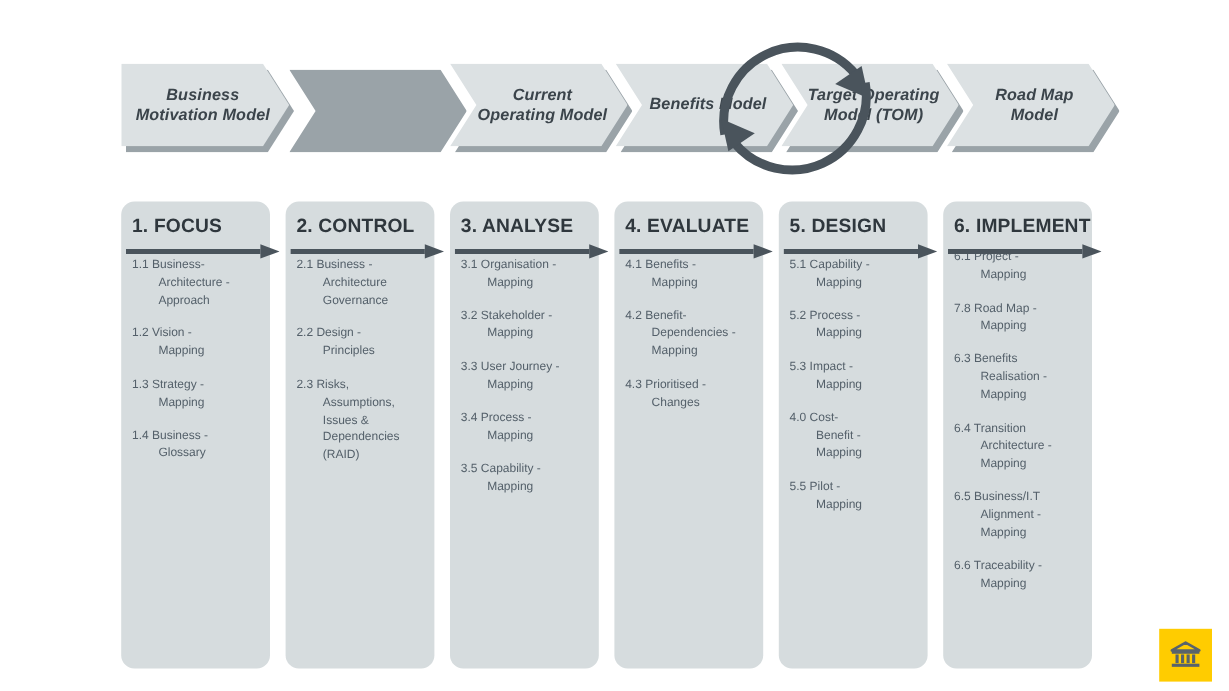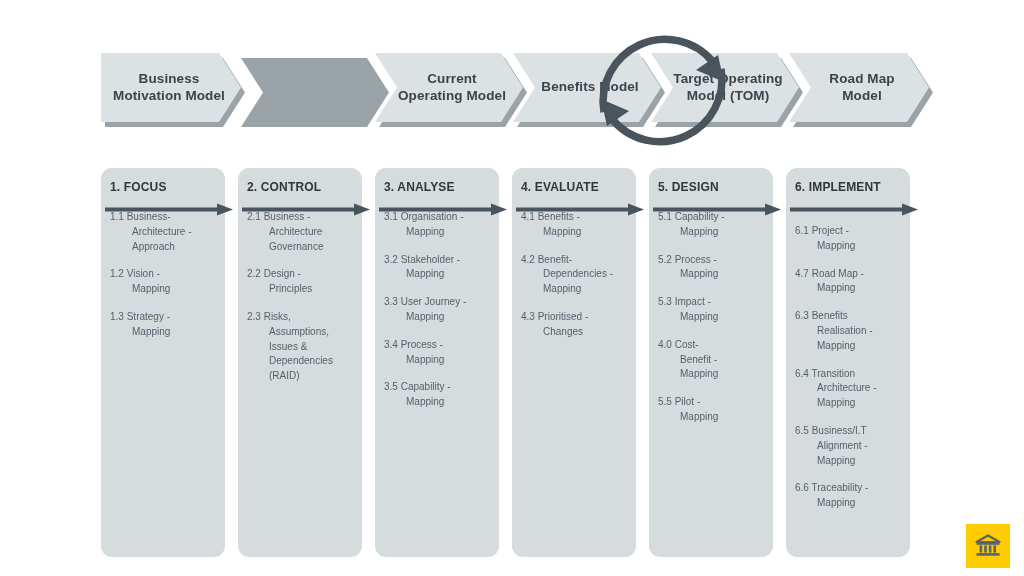--- a/index.html
+++ b/index.html
@@ -18,20 +18,21 @@
     position: absolute;
     inset: 0;
   }
 
   
   .chevron-band {
     position: absolute;
     left: 0; top: 0;
     width: 1024px;
     height: 150px;
+    font-style: italic;
   }
 
   .chevron {
     position: absolute;
     top: 53px;
     height: 69px;
     background: #dce1e3;
     display: flex;
     align-items: center;
     justify-content: center;
@@ -90,21 +91,21 @@
     position: absolute;
     top: 8px;
     width: 124px;
     height: 389px;
     background: #d6dcde;
     border-radius: 11px 11px 11px 11px;
     padding: 12px 9px 10px 9px;
   }
 
   .col-title {
-    font-size: 12px;
+    font-size: 16px;
     font-weight: 700;
     color: #2f373d;
     letter-spacing: 0.15px;
     margin-bottom: 4px;
     white-space: nowrap;
   }
 
   .col-arrow {
     position: absolute;
     left: 4px;
@@ -198,20 +199,22 @@
         <polygon points="112,0.5 128,6.5 112,12.5" fill="#4a545c"></polygon>
       </svg>
       <div class="items">
         <div class="item">1.1 Business-
 Architecture -
 Approach</div>
         <div class="item">1.2 Vision -
 Mapping</div>
         <div class="item">1.3 Strategy -
 Mapping</div>
+        <div class="item">1.4 Business -
+Glossary</div>
       </div>
     </div>
 
     <div class="column" style="left:238px;">
       <div class="col-title">2. CONTROL</div>
       <svg class="col-arrow" viewBox="0 0 128 13">
         <line x1="0" y1="6.5" x2="112" y2="6.5" stroke="#4a545c" stroke-width="4.2"></line>
         <polygon points="112,0.5 128,6.5 112,12.5" fill="#4a545c"></polygon>
       </svg>
       <div class="items">
@@ -285,24 +288,24 @@
 Mapping</div>
       </div>
     </div>
 
     <div class="column" style="left:786px;">
       <div class="col-title">6. IMPLEMENT</div>
       <svg class="col-arrow" viewBox="0 0 128 13">
         <line x1="0" y1="6.5" x2="112" y2="6.5" stroke="#4a545c" stroke-width="4.2"></line>
         <polygon points="112,0.5 128,6.5 112,12.5" fill="#4a545c"></polygon>
       </svg>
-      <div class="items" style="margin-top:30px;">
+      <div class="items" style="margin-top:10px;">
         <div class="item">6.1 Project -
 Mapping</div>
-        <div class="item">4.7 Road Map -
+        <div class="item">7.8 Road Map -
 Mapping</div>
         <div class="item">6.3 Benefits
 Realisation -
 Mapping</div>
         <div class="item">6.4 Transition
 Architecture -
 Mapping</div>
         <div class="item">6.5 Business/I.T
 Alignment -
 Mapping</div>

